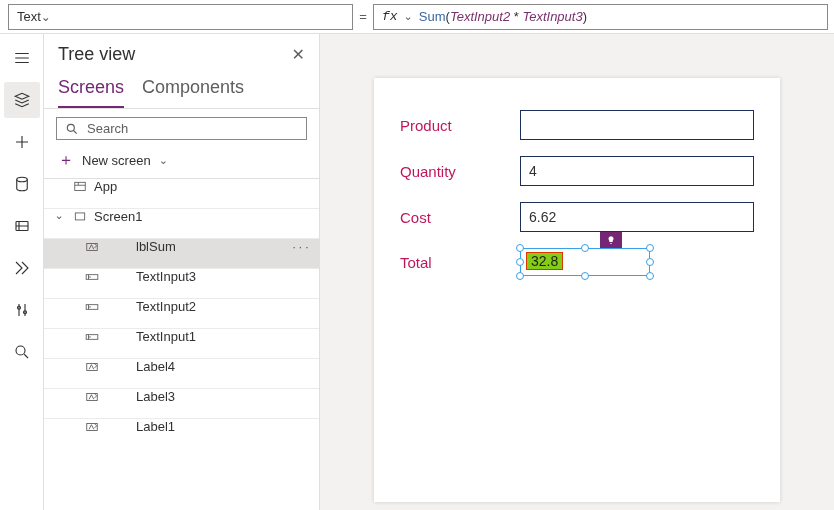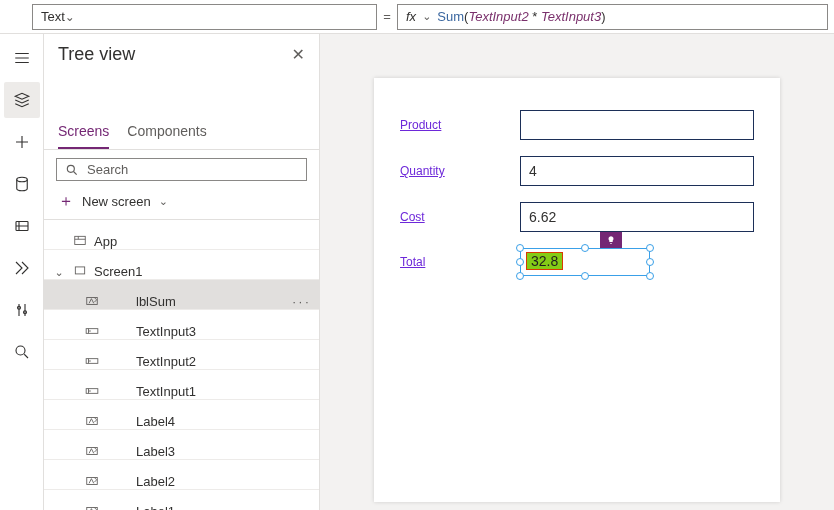--- a/index.html
+++ b/index.html
@@ -1,70 +1,70 @@
 <!DOCTYPE html>
 <html><head>
 <meta charset="utf-8">
 <style>
   * { box-sizing: border-box; margin: 0; padding: 0; font-family: "Segoe UI", -apple-system, sans-serif; }
   body { width: 834px; height: 510px; background: #fff; overflow: hidden; font-size: 13px; color: #323130; }
 
   
   .top-bar { display: flex; align-items: center; height: 34px; padding: 4px 0; background: #fff; border-bottom: 1px solid #e1dfdd; }
-  .prop-select { margin-left: 32px; width: 345px; height: 26px; border: 1px solid #8a8886; display: flex; align-items: center; padding: 0 8px; background: #fff; }
+  .prop-select { margin-left: 8px; width: 345px; height: 26px; border: 1px solid #8a8886; display: flex; align-items: center; padding: 0 8px; background: #fff; }
   .prop-select .chev { font-size: 12px; color: #605e5c; }
   .eq { width: 20px; text-align: center; color: #605e5c; }
   .fx-box { flex: 1; height: 26px; border: 1px solid #8a8886; display: flex; align-items: center; padding: 0 8px; gap: 6px; margin-right: 6px; background: #fff; }
-  .fx-box .fx { font-style: italic; color: #323130; font-family: Liberation Sans, sans-serif; }
+  .fx-box .fx { font-style: italic; color: #323130; font-family: Liberation Mono, monospace; }
   .fx-box .chev { font-size: 11px; color: #605e5c; }
   .formula { font-family: Consolas, monospace; font-size: 13px; }
   .tok-fn { color: #3b67a0; }
   .tok-id { color: #7a306c; font-style: italic; }
   .tok-op { color: #323130; }
 
   .main { display: flex; height: calc(100% - 34px); }
 
   
   .rail { width: 44px; border-right: 1px solid #e1dfdd; display: flex; flex-direction: column; align-items: center; padding-top: 6px; gap: 6px; }
   .rail-item { width: 36px; height: 36px; display: flex; align-items: center; justify-content: center; color: #323130; border-radius: 2px; }
   .rail-item.selected { background: #edebe9; }
   .rail-item svg { width: 18px; height: 18px; }
 
   
   .tree-panel { width: 276px; border-right: 1px solid #e1dfdd; display: flex; flex-direction: column; }
   .tree-header { display: flex; align-items: center; justify-content: space-between; padding: 10px 14px 2px; }
   .tree-title { font-size: 18px; font-weight: 400; }
   .close-x { font-size: 16px; color: #605e5c; cursor: pointer; }
   .tabs { display: flex; gap: 18px; padding: 4px 14px 0; border-bottom: 1px solid #e1dfdd; }
-  .tab { padding: 6px 0 8px; font-size: 14px; color: #605e5c; border-bottom: 2px solid transparent; margin-top: 46px; }
+  .tab { padding: 6px 0 8px; font-size: 18px; color: #605e5c; border-bottom: 2px solid transparent; }
   .tab.active { color: #742774; border-bottom-color: #742774; }
   .search-row { padding: 8px 12px; }
   .search-box { height: 23px; border: 1px solid #8a8886; display: flex; align-items: center; gap: 8px; padding: 0 8px; color: #605e5c; }
   .search-box svg { width: 14px; height: 14px; }
   .newscreen { display: flex; align-items: center; gap: 8px; padding: 4px 14px 10px; color: #323130; font-size: 13px; }
   .newscreen .plus { color: #742774; font-size: 16px; line-height: 1; }
   .newscreen .chev { font-size: 11px; color: #605e5c; }
 
   .tree-list { flex: 1; overflow: auto; }
-  .tree-row { display: flex; align-items: flex-end; height: 30px; padding-right: 8px; gap: 6px; border-top: 1px solid #edebe9; }
+  .tree-row { display: flex; align-items: flex-start; height: 30px; padding-right: 8px; gap: 6px; border-top: 1px solid #edebe9; }
   .tree-row.first { border-top: 1px solid #e1dfdd; }
   .tree-row .exp { width: 14px; text-align: center; color: #605e5c; font-size: 11px; }
   .tree-row .icon { width: 16px; height: 16px; display: flex; align-items: center; justify-content: center; }
   .tree-row .icon svg { width: 14px; height: 14px; }
   .tree-row.selected { background: #e1dfdd; }
   .tree-row .dots { margin-left: auto; letter-spacing: 2px; color: #605e5c; }
   .pad-0 { padding-left: 8px; }
   .pad-1 { padding-left: 8px; }
   .pad-2 { padding-left: 40px; gap: 36px; }
 
   
   .canvas-wrap { flex: 1; background: #f3f2f1; position: relative; display: flex; justify-content: center; align-items: flex-start; padding-top: 44px; }
   .screen { width: 406px; height: 424px; background: #fff; box-shadow: 0 0 4px rgba(0,0,0,0.15); position: relative; padding: 32px 26px; }
   .form-row { display: flex; align-items: center; margin-bottom: 16px; }
-  .form-row .lab { width: 120px; font-size: 12px; color: #6d28d9; text-decoration: underline; }
+  .form-row .lab { width: 120px; font-size: 15px; color: #be185d; }
   .form-row .inp { flex: 1; height: 30px; border: 1.5px solid #1c2f58; padding: 0 8px; display: flex; align-items: center; font-size: 14px; }
 
   
   .sel-wrap { position: relative; width: 130px; height: 28px; }
   .sel-box { position: absolute; inset: 0; border: 1.5px solid #3aa0e8; }
   .sel-handle { position: absolute; width: 8px; height: 8px; border: 1.5px solid #3aa0e8; background: #fff; border-radius: 50%; }
   .h-tl { top: -4px; left: -4px; } .h-tr { top: -4px; right: -4px; }
   .h-bl { bottom: -4px; left: -4px; } .h-br { bottom: -4px; right: -4px; }
   .h-tc { top: -4px; left: calc(50% - 4px); } .h-bc { bottom: -4px; left: calc(50% - 4px); }
   .h-ml { top: calc(50% - 4px); left: -4px; } .h-mr { top: calc(50% - 4px); right: -4px; }
@@ -231,29 +231,20 @@
         <span>Label4</span>
       </div>
       <div class="tree-row pad-2">
         <span class="icon">
             <svg viewBox="0 0 24 24" stroke="#605e5c" stroke-width="1.5" fill="none">
               <rect x="3" y="6" width="18" height="12"></rect>
               <path d="M7 16l4-8 4 8M16 6l4 4-4 4"></path>
             </svg>
           </span>
         <span>Label3</span>
-      </div>
-      <div class="tree-row pad-2">
-        <span class="icon">
-            <svg viewBox="0 0 24 24" stroke="#605e5c" stroke-width="1.5" fill="none">
-              <rect x="3" y="6" width="18" height="12"></rect>
-              <path d="M7 16l4-8 4 8M16 6l4 4-4 4"></path>
-            </svg>
-          </span>
-        <span>Label2</span>
       </div>
       <div class="tree-row pad-2">
         <span class="icon">
             <svg viewBox="0 0 24 24" stroke="#605e5c" stroke-width="1.5" fill="none">
               <rect x="3" y="6" width="18" height="12"></rect>
               <path d="M7 16l4-8 4 8M16 6l4 4-4 4"></path>
             </svg>
           </span>
         <span>Label1</span>
       </div>

